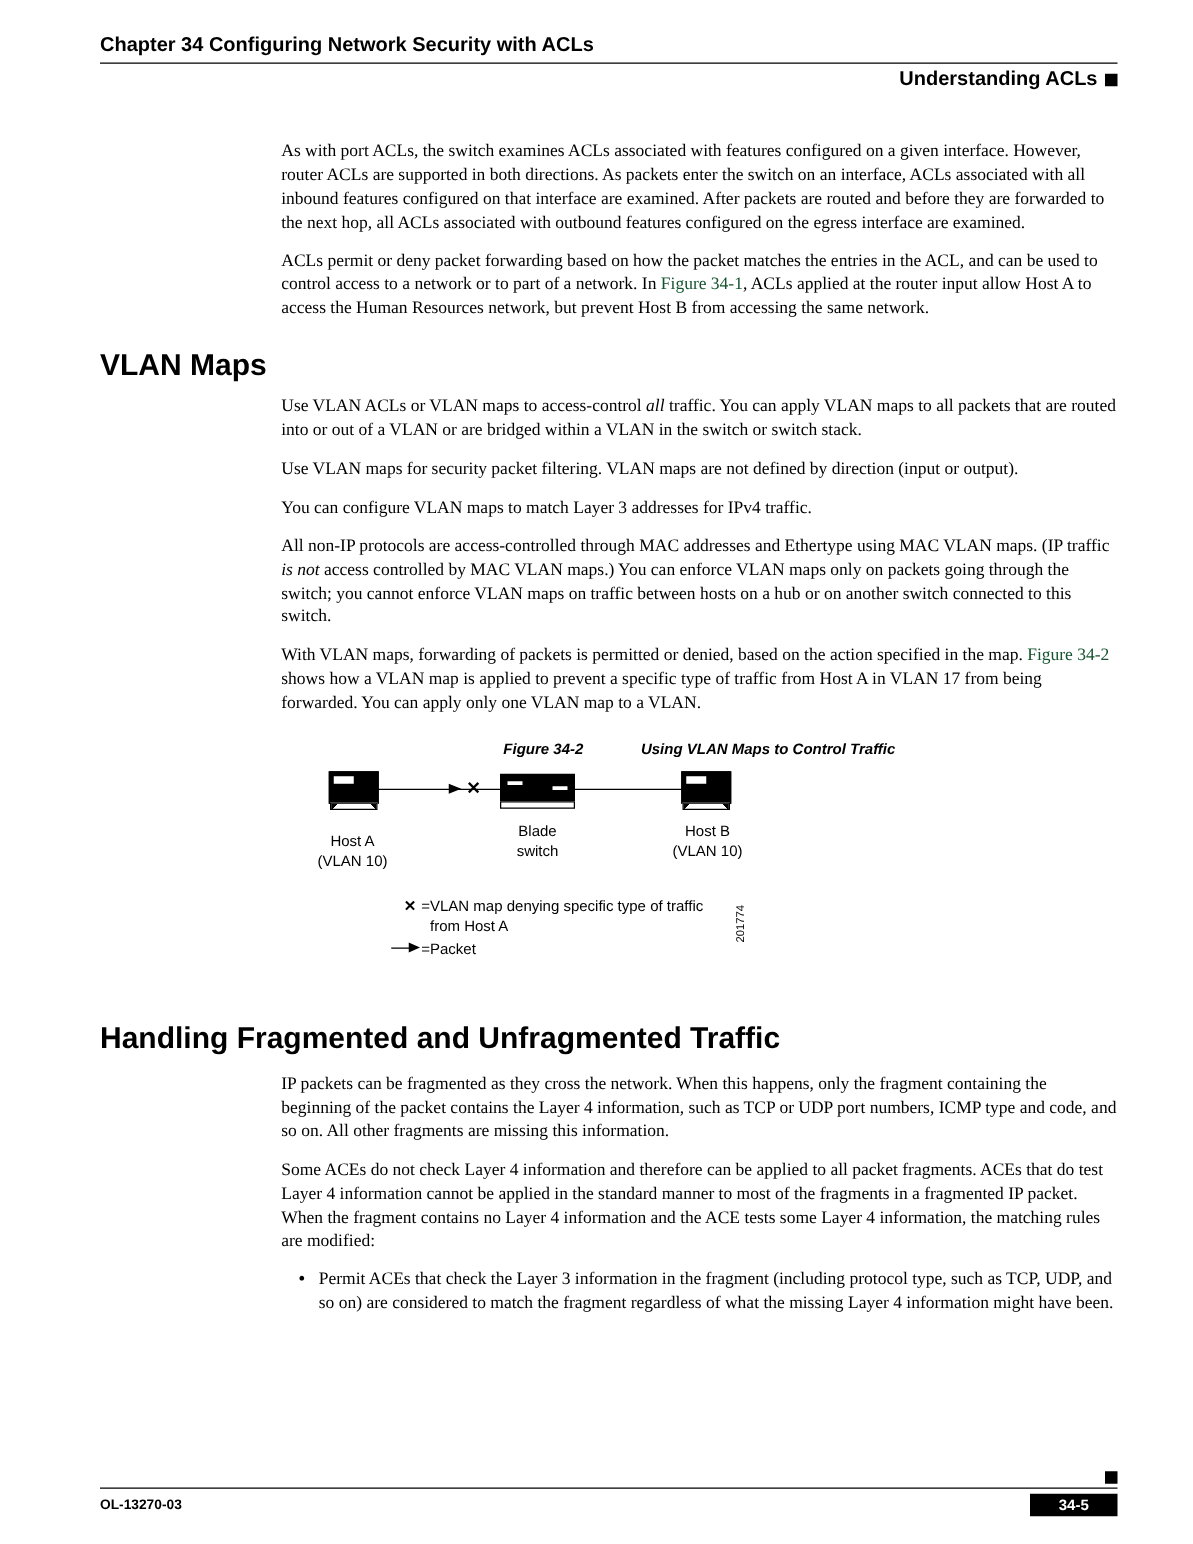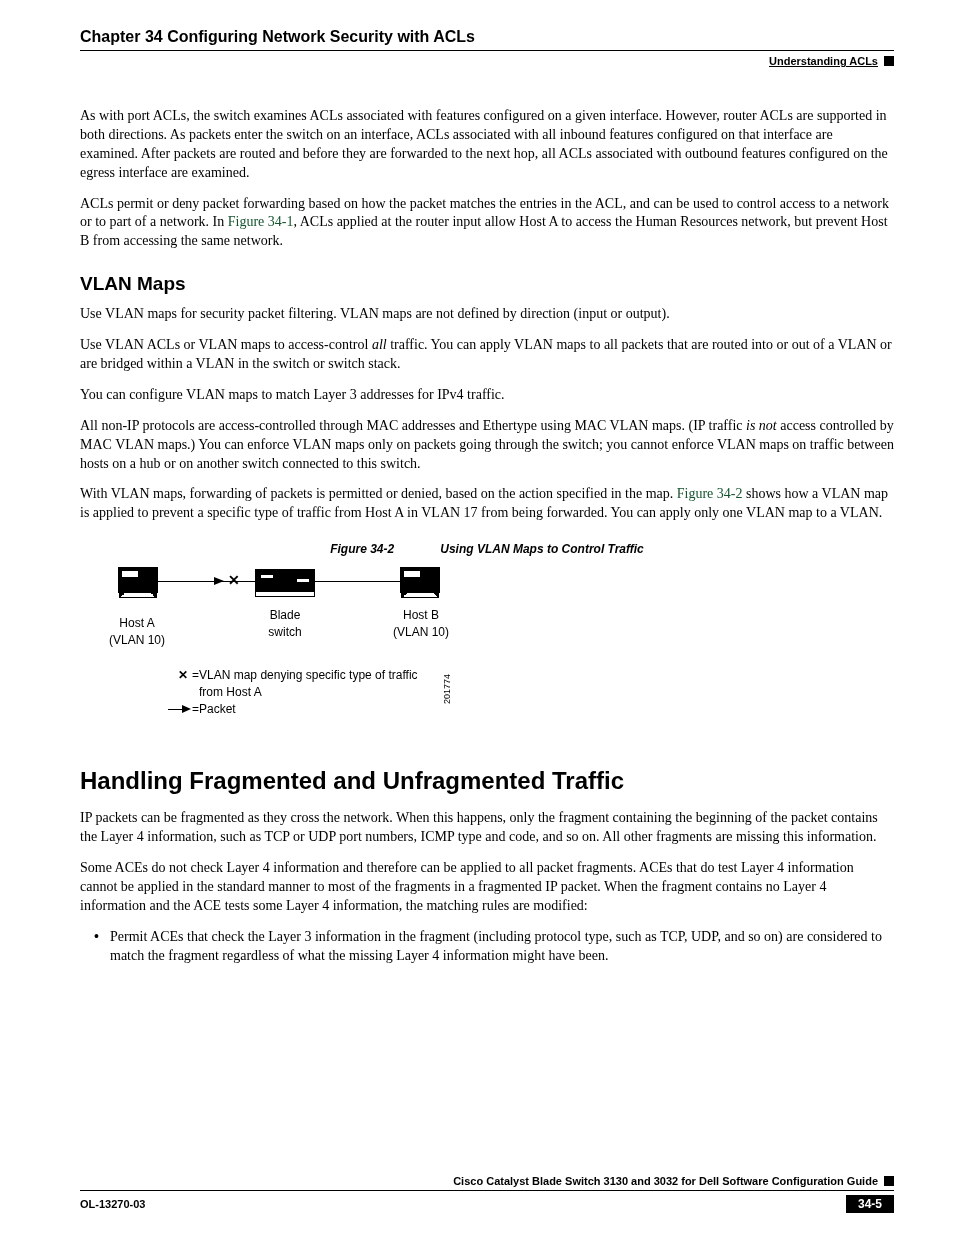--- a/index.html
+++ b/index.html
@@ -28,36 +28,36 @@
   }
   .subhdr-row {
     display: flex;
     justify-content: flex-end;
     align-items: center;
     gap: 6px;
     margin-bottom: 40px;
   }
   .subhdr {
     font-family: Arial, Helvetica, sans-serif;
-    font-size: 11px;
-    font-weight: bold;
-    text-decoration: underline;
+    font-size: 16px;
+    font-weight: bold;
   }
   .blk {
     width: 10px; height: 10px; background:#000;
   }
   .content-col {
+    margin-left: 145px;
     font-size: 14px;
     line-height: 1.35;
   }
   .content-col p { margin: 0 0 12px 0; }
   a.xref { color: #14532d; text-decoration: none; }
   h2.side {
     font-family: Arial, Helvetica, sans-serif;
-    font-size: 19px;
+    font-size: 24px;
     font-weight: bold;
     margin: 22px 0 10px 0;
   }
   h1.main {
     font-family: Arial, Helvetica, sans-serif;
     font-size: 24px;
     font-weight: bold;
     margin: 40px 0 14px 0;
   }
   em { font-style: italic; }
@@ -155,21 +155,21 @@
     border-bottom:1.5px solid #000;
     padding-bottom:3px;
   }
   .ftr-bottom {
     display:flex; justify-content:space-between; align-items:center;
     font-family: Arial, Helvetica, sans-serif;
     font-size:11px; font-weight:bold;
     margin-top:4px;
   }
   .page-num-box {
-    background:#000; color:#fff; padding:2px 12px;
+    background:#000; color:#fff; padding:2px 23px;
     font-family: Arial, Helvetica, sans-serif; font-size:12px; font-weight:bold;
   }
   .blk-sm { width:10px; height:10px; background:#000; }
 </style>
 </head>
 <body>
 
 <div class="page">
 
   <div class="hdr">Chapter 34    Configuring Network Security with ACLs</div>
@@ -182,24 +182,24 @@
   <div class="content-col">
     <p>As with port ACLs, the switch examines ACLs associated with features configured on a given interface. However, router ACLs are supported in both directions. As packets enter the switch on an interface, ACLs associated with all inbound features configured on that interface are examined. After packets are routed and before they are forwarded to the next hop, all ACLs associated with outbound features configured on the egress interface are examined.</p>
     <p>
       <span>ACLs permit or deny packet forwarding based on how the packet matches the entries in the ACL, and can be used to control access to a network or to part of a network. In </span><a class="xref">Figure 34-1</a><span>, ACLs applied at the router input allow Host A to access the Human Resources network, but prevent Host B from accessing the same network.</span>
     </p>
   </div>
 
   <h2 class="side">VLAN Maps</h2>
 
   <div class="content-col">
+    <p>
+      <span>Use VLAN ACLs or VLAN maps to access-control </span><em>all</em><span> traffic. You can apply VLAN maps to all packets that are routed into or out of a VLAN or are bridged within a VLAN in the switch or switch stack.</span>
+    </p>
     <p>Use VLAN maps for security packet filtering. VLAN maps are not defined by direction (input or output).</p>
-    <p>
-      <span>Use VLAN ACLs or VLAN maps to access-control </span><em>all</em><span> traffic. You can apply VLAN maps to all packets that are routed into or out of a VLAN or are bridged within a VLAN in the switch or switch stack.</span>
-    </p>
     <p>You can configure VLAN maps to match Layer 3 addresses for IPv4 traffic.</p>
     <p>
       <span>All non-IP protocols are access-controlled through MAC addresses and Ethertype using MAC VLAN maps. (IP traffic </span><em>is not</em><span> access controlled by MAC VLAN maps.) You can enforce VLAN maps only on packets going through the switch; you cannot enforce VLAN maps on traffic between hosts on a hub or on another switch connected to this switch.</span>
     </p>
     <p>
       <span>With VLAN maps, forwarding of packets is permitted or denied, based on the action specified in the map. </span><a class="xref">Figure 34-2</a><span> shows how a VLAN map is applied to prevent a specific type of traffic from Host A in VLAN 17 from being forwarded. You can apply only one VLAN map to a VLAN.</span>
     </p>
 
     <div class="figcap">
       <span class="num">Figure 34-2</span><span>Using VLAN Maps to Control Traffic</span>
@@ -253,21 +253,20 @@
     <p>IP packets can be fragmented as they cross the network. When this happens, only the fragment containing the beginning of the packet contains the Layer 4 information, such as TCP or UDP port numbers, ICMP type and code, and so on. All other fragments are missing this information.</p>
     <p>Some ACEs do not check Layer 4 information and therefore can be applied to all packet fragments. ACEs that do test Layer 4 information cannot be applied in the standard manner to most of the fragments in a fragmented IP packet. When the fragment contains no Layer 4 information and the ACE tests some Layer 4 information, the matching rules are modified:</p>
     <div class="bullet-row">
       <div class="bullet-dot">•</div>
       <div class="bullet-txt">Permit ACEs that check the Layer 3 information in the fragment (including protocol type, such as TCP, UDP, and so on) are considered to match the fragment regardless of what the missing Layer 4 information might have been.</div>
     </div>
   </div>
 
   <div class="footer">
     <div class="ftr-title-row">
-      <span>Cisco Catalyst Blade Switch 3130 and 3032 for Dell Software Configuration Guide</span>
       <span class="blk-sm"></span>
     </div>
     <div class="ftr-bottom">
       <span>OL-13270-03</span>
       <span class="page-num-box">34-5</span>
     </div>
   </div>
 
 </div>
 

